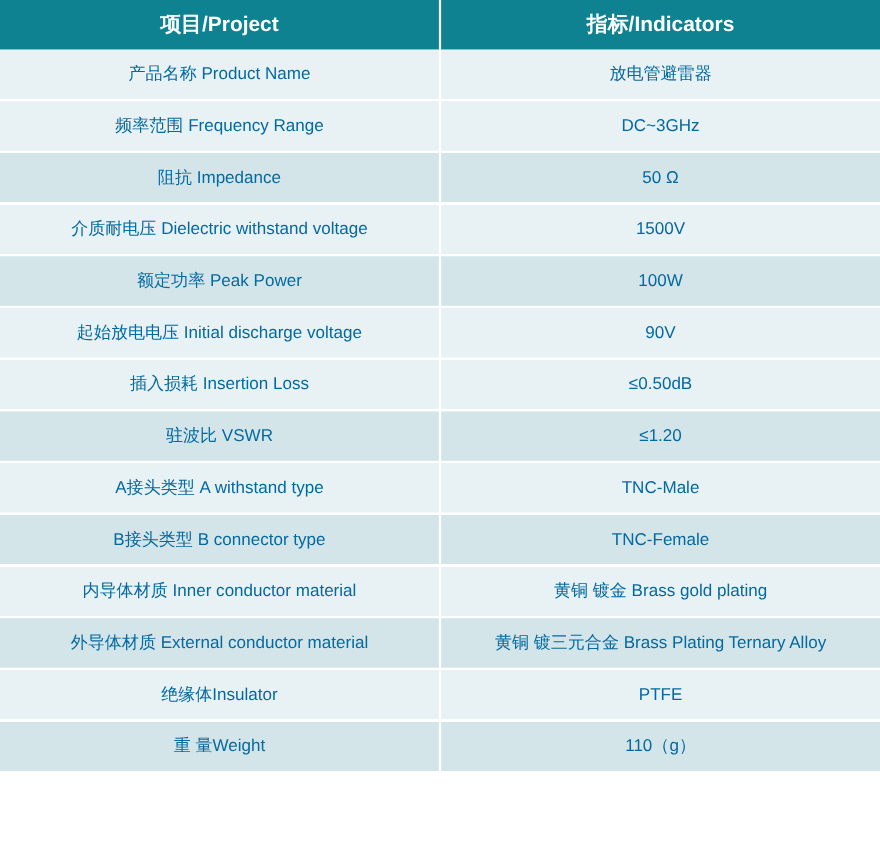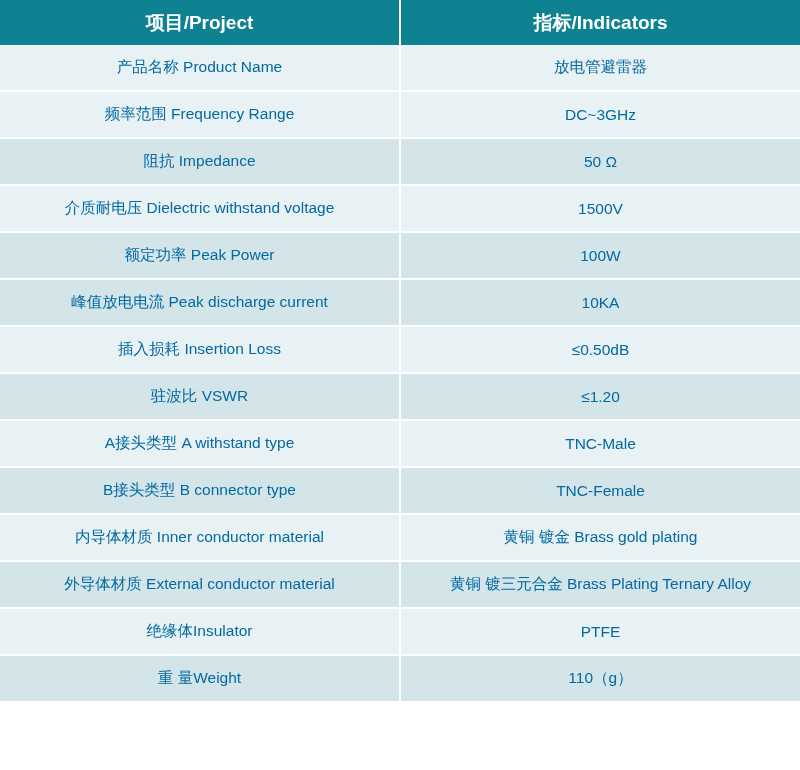--- a/index.html
+++ b/index.html
@@ -81,23 +81,23 @@
         <td>50 Ω</td>
       </tr>
       <tr class="row-odd">
         <td>介质耐电压 Dielectric withstand voltage</td>
         <td>1500V</td>
       </tr>
       <tr class="row-even">
         <td>额定功率 Peak Power</td>
         <td>100W</td>
       </tr>
-      <tr class="row-even">
-        <td>峰值放电电流 Peak discharge current</td>
-        <td>10KA</td>
+      <tr class="row-odd">
+        <td>起始放电电压 Initial discharge voltage</td>
+        <td>90V</td>
       </tr>
       <tr class="row-odd">
         <td>插入损耗 Insertion Loss</td>
         <td>≤0.50dB</td>
       </tr>
       <tr class="row-even">
         <td>驻波比 VSWR</td>
         <td>≤1.20</td>
       </tr>
       <tr class="row-odd">

